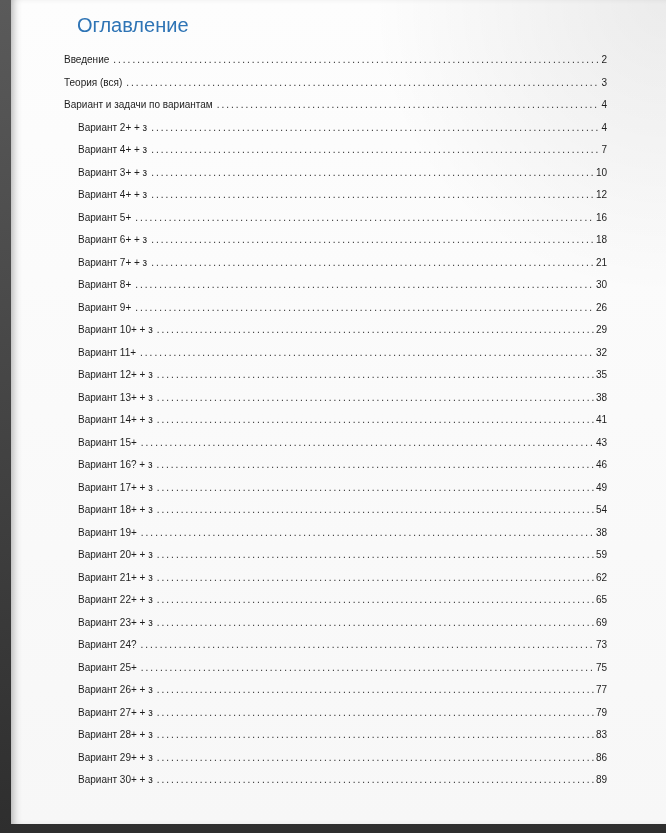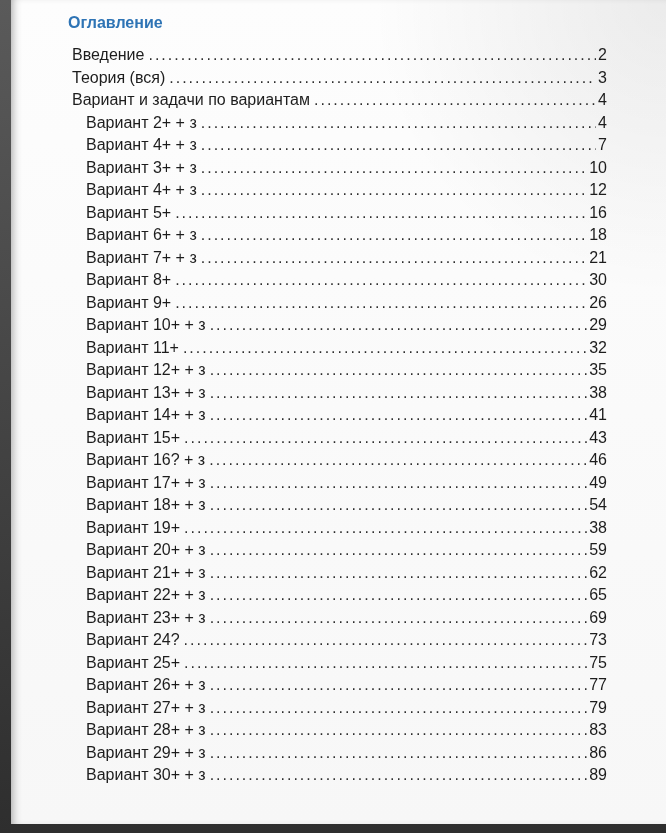--- a/index.html
+++ b/index.html
@@ -30,34 +30,33 @@
     overflow: hidden;
   }
   .doc-title {
     margin: 0 0 17px 0;
     font-size: 27px;
     font-weight: 400;
     color: #1c1c1c;
     line-height: 1.2;
   }
   .toc-heading {
-    margin: 0 0 12px 4px;
-    font-size: 16px;
-    font-weight: 700;
+    margin: 0 0 12px 13px;
+    font-size: 20px;
+    font-weight: 400;
     color: #2E74B5;
   }
   .toc { width: 100%; }
   .toc-row {
     display: flex;
     align-items: center;
     line-height: 22.5px;
-    font-size: 16px;
+    font-size: 10px;
     color: #1d1d1d;
     cursor: pointer;
-    margin-left: 8px;
   }
   .toc-row.level-2 { padding-left: 14px; }
   .toc-label { white-space: nowrap; }
   .toc-dots {
     flex: 1;
     overflow: hidden;
     white-space: nowrap;
     letter-spacing: 2px;
     margin: 0 2px 0 4px;
     color: #2b2b2b;

